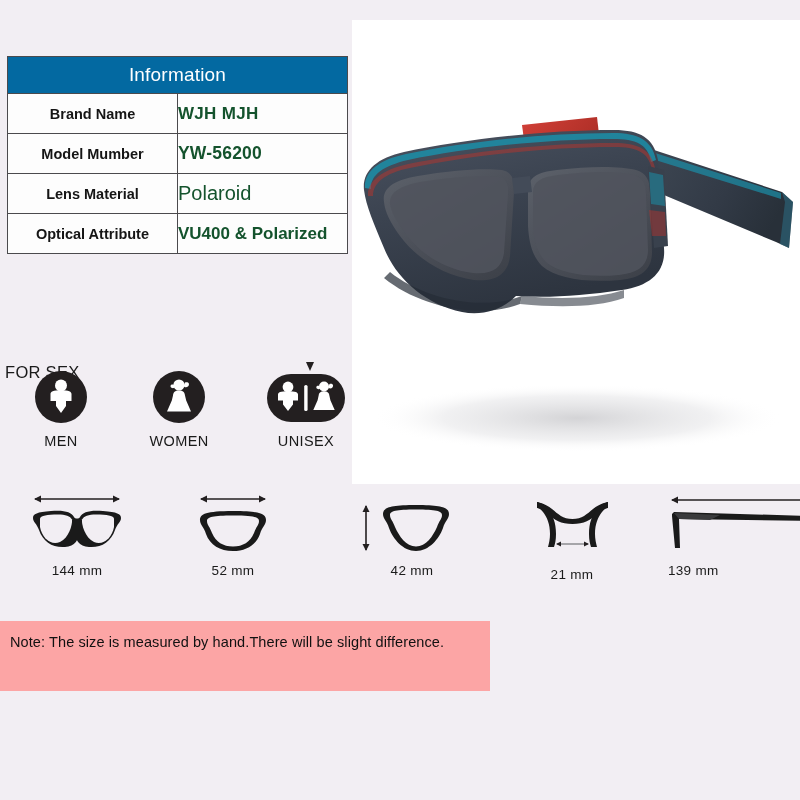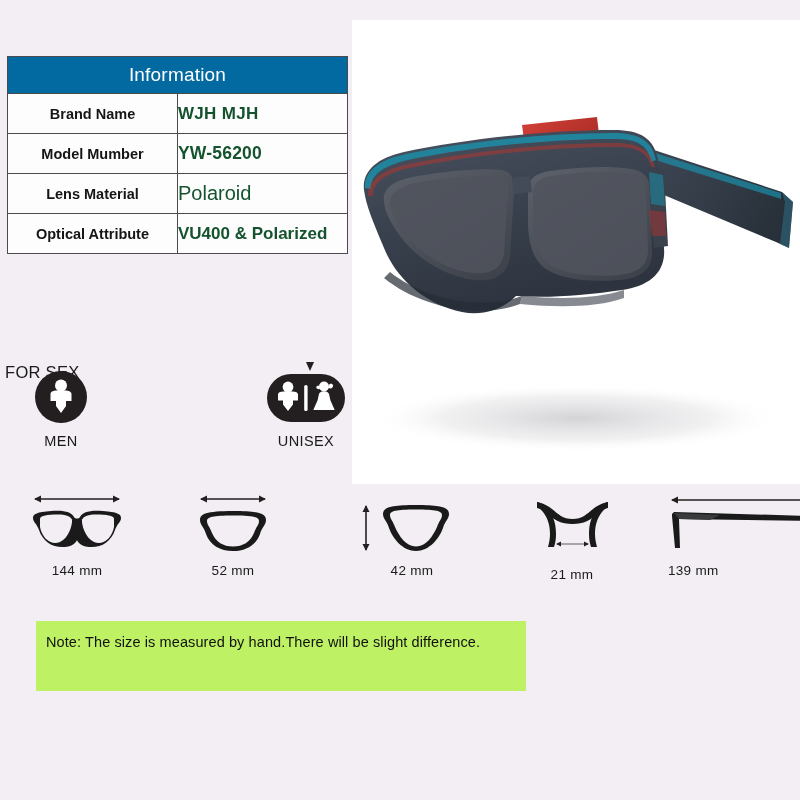--- a/index.html
+++ b/index.html
@@ -145,23 +145,22 @@
   .m-5 .measure-value { text-align: left; padding-left: 8px; }
   .m-3 .measure-value { padding-left: 14px; }
 
   
   .note-box {
     position: absolute;
     left: 0;
     top: 621px;
     width: 490px;
     height: 70px;
-    background: #bef264;
+    background: #fca5a5;
     padding: 0;
-    margin-left: 36px;
   }
   .note-line {
     position: absolute;
     left: 10px;
     font-size: 14.5px;
     color: #111111;
     letter-spacing: .1px;
   }
   .note-line-1 { top: 13px; }
   .note-line-2 { top: 44px; }
@@ -301,20 +300,33 @@
       <svg width="54" height="54" viewBox="0 0 54 54">
         <circle cx="27" cy="27" r="26" fill="#231f20"></circle>
         <circle cx="27" cy="15.5" r="6" fill="#ffffff"></circle>
         <path d="M16.5,24 C16.5,21.6 19,20.2 27,20.2 C35,20.2 37.5,21.6 37.5,24
                  L37.5,31 L32,31 L32,36 L27,43 L22,36 L22,31 L16.5,31 Z" fill="#ffffff"></path>
       </svg>
     </div>
     <div class="sex-caption">MEN</div>
   </div>
 
+  <div class="sex-item women">
+    <div class="sex-badge">
+      <svg width="54" height="54" viewBox="0 0 54 54">
+        <circle cx="27" cy="27" r="26" fill="#231f20"></circle>
+        <circle cx="27" cy="15" r="5.6" fill="#ffffff"></circle>
+        <path d="M33,12.5 C36.5,11.5 38,14 36.2,16.2 C34.8,17.9 32.4,17.6 31.6,16 Z" fill="#ffffff"></path>
+        <path d="M21.5,14.5 C18.5,13.8 17.6,16.4 19.6,17.8 C21,18.8 22.6,18 23,16.6 Z" fill="#ffffff"></path>
+        <path d="M27,20.5 C31,20.5 32.8,22.4 33,25.5 L34.2,30.5
+                 L39,41.5 L15,41.5 L19.8,30.5 L21,25.5 C21.2,22.4 23,20.5 27,20.5 Z" fill="#ffffff"></path>
+      </svg>
+    </div>
+    <div class="sex-caption">WOMEN</div>
+  </div>
 
   <div class="sex-item unisex">
     <div class="sex-badge">
       <svg width="92" height="62" viewBox="0 0 92 62">
 
         <polygon points="46,0 54,0 50,9" fill="#231f20"></polygon>
         <rect x="7" y="12" width="78" height="48" rx="24" ry="24" fill="#231f20"></rect>
 
         <circle cx="28" cy="25" r="5.4" fill="#ffffff"></circle>
         <path d="M18,32.5 C18,30.4 20.3,29.2 28,29.2 C35.7,29.2 38,30.4 38,32.5

